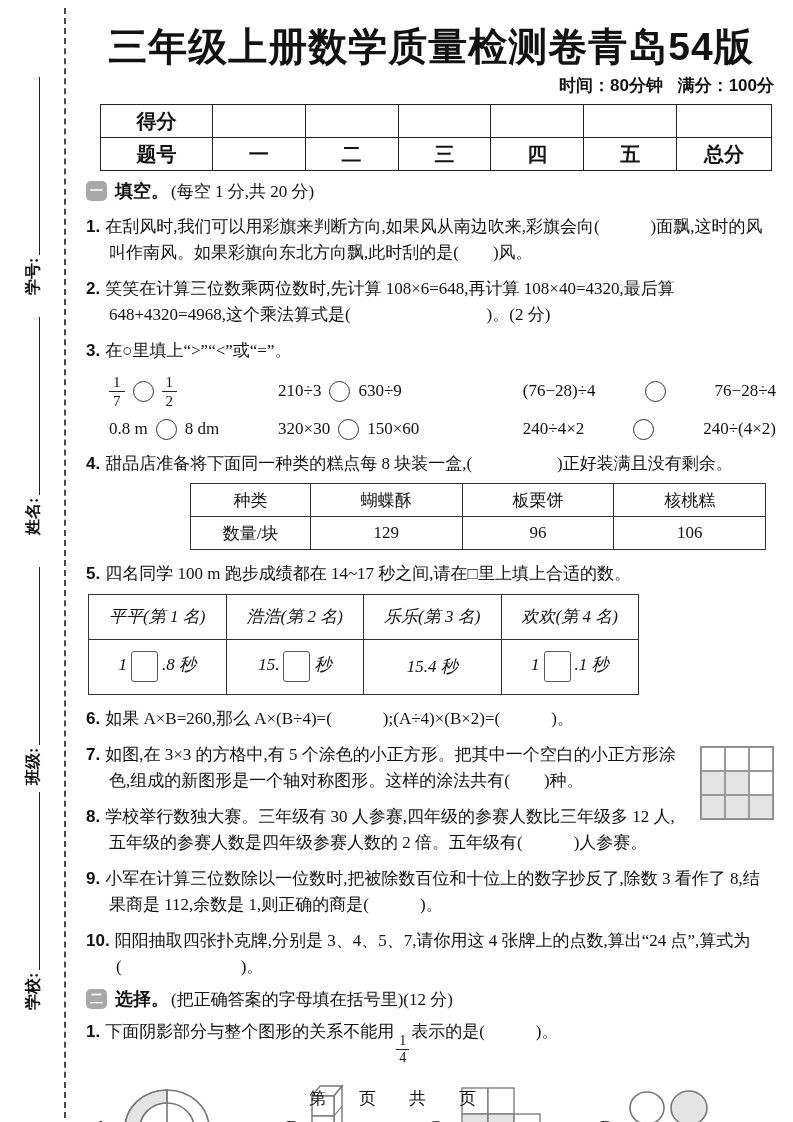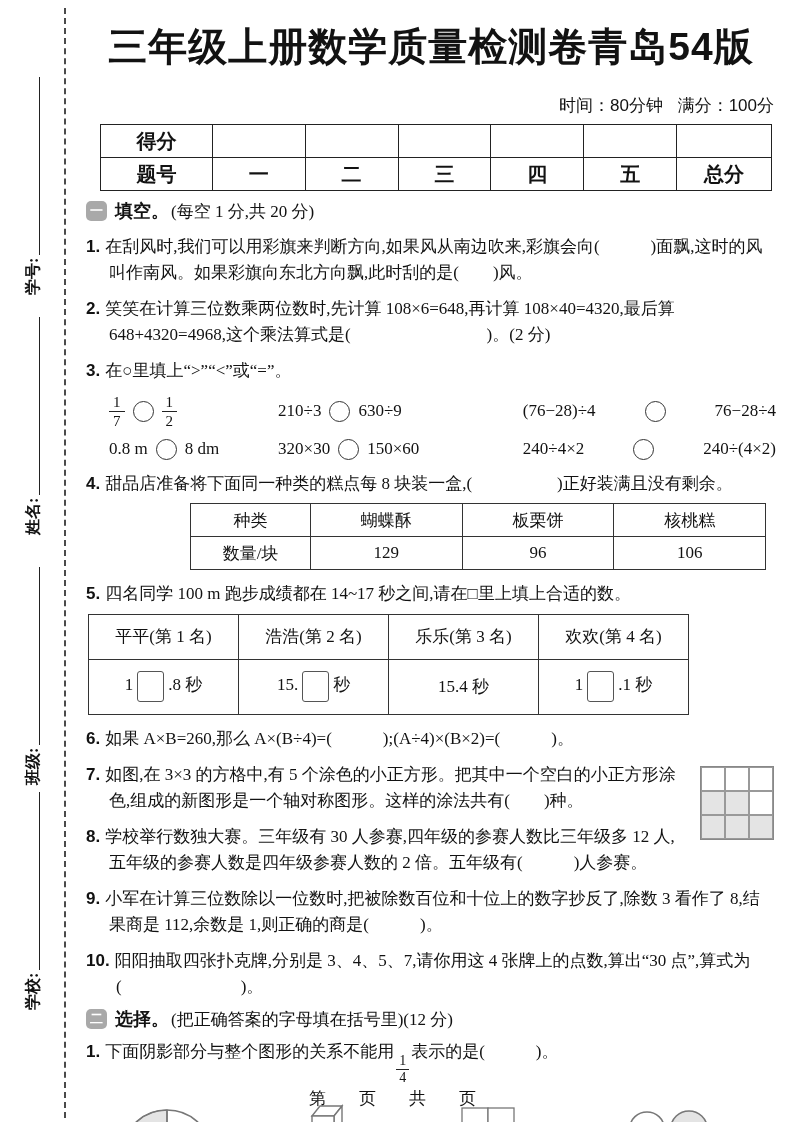--- a/index.html
+++ b/index.html
@@ -14,21 +14,21 @@
   .side-label { position:absolute; width:220px; height:24px; left:-78px;
     transform:rotate(-90deg); display:flex; align-items:flex-end;
     font-size:16px; font-weight:bold; white-space:nowrap; }
   .side-label .wline { flex:1; border-bottom:1.6px solid #222; height:2px; margin:0 2px 4px 3px; }
   .content { position:absolute; left:86px; top:16px; width:690px; }
   .title { font-family:"Liberation Sans","DejaVu Sans",sans-serif; font-weight:900;
     font-size:39px; text-align:center; letter-spacing:1px; margin-top:4px; }
   .subtitle { font-family:"Liberation Sans","DejaVu Sans",sans-serif; font-weight:900;
     font-size:35px; text-align:center; letter-spacing:3px; margin-top:14px; }
   .meta { text-align:right; font-family:"Liberation Sans","DejaVu Sans",sans-serif;
-    font-weight:normal; font-size:17px; margin-top:20px; padding-right:2px; }
+    font-weight:bold; font-size:17px; margin-top:0; padding-right:2px; }
   .meta span { margin-left:10px; }
   table { border-collapse:collapse; }
   .score-table { width:672px; margin:7px 0 0 14px; }
   .score-table td { border:1.4px solid #222; text-align:center; height:33px;
     font-size:20px; font-weight:bold; }
   .score-table td.c0 { width:112px; }
   .score-table td.cn { width:93px; }
   .score-table td.cz { width:95px; }
   .sec-head { display:flex; align-items:center; margin-top:8px; }
   .badge { width:21px; height:20px; background:var(--badge,#a9a9a9); border-radius:5px;
@@ -50,21 +50,21 @@
   .frac .fnum { border-bottom:1.3px solid #222; padding:0 4px; }
   .frac .fden { padding:0 4px; }
   .frac-inline { display:inline-flex; flex-direction:column; align-items:center;
     font-size:14px; line-height:1.15; vertical-align:-8px; margin:0 2px; text-indent:0; }
   .frac-inline .fnum { border-bottom:1.2px solid #222; padding:0 3px; }
   
   .q4-table { width:576px; margin:7px 0 8px 104px; }
   .q4-table td { border:1.2px solid #333; text-align:center; height:33px; font-size:17px; }
   .q4-table td.h0 { width:120px; }
   
-  .q5-table { width:601px; margin:7px 0 8px 2px; }
+  .q5-table { width:551px; margin:7px 0 8px 2px;font-style:italic; }
   .q5-table td { border:1.2px solid #333; text-align:center; font-size:17px; }
   .q5-table .hrow td { height:45px; }
   .q5-table .drow td { height:55px; }
   .wbox { display:inline-block; width:27px; height:31px; border:1.3px solid #555;
     border-radius:3px; background:#fff; vertical-align:middle; margin:0 4px; }
   
   .q7-grid { float:right; margin:4px 2px 4px 12px; border:1.4px solid #888;
     display:grid; grid-template-columns:repeat(3,24px); grid-template-rows:repeat(3,24px); }
   .q7-grid .gcell { border:0.8px solid #999; background:#fff; }
   .q7-grid .gcell.shaded { background:var(--shade,#e4e4e4); }
@@ -234,21 +234,21 @@
       <div class="gcell shaded"></div>
       <div class="gcell shaded"></div>
     </div>
     <span class="qnum">7.</span><span>如图,在 3×3 的方格中,有 5 个涂色的小正方形。把其中一个空白的小正方形涂色,组成的新图形是一个轴对称图形。这样的涂法共有(　　)种。</span>
   </div>
 
   <div class="q" style="clear:none"><span class="qnum">8.</span><span>学校举行数独大赛。三年级有 30 人参赛,四年级的参赛人数比三年级多 12 人,五年级的参赛人数是四年级参赛人数的 2 倍。五年级有(　　　)人参赛。</span></div>
 
   <div class="q"><span class="qnum">9.</span><span>小军在计算三位数除以一位数时,把被除数百位和十位上的数字抄反了,除数 3 看作了 8,结果商是 112,余数是 1,则正确的商是(　　　)。</span></div>
 
-  <div class="q q10"><span class="qnum">10.</span><span>阳阳抽取四张扑克牌,分别是 3、4、5、7,请你用这 4 张牌上的点数,算出“30 点”,算式为(　　　　　　　)。</span></div>
+  <div class="q q10"><span class="qnum">10.</span><span>阳阳抽取四张扑克牌,分别是 3、4、5、7,请你用这 4 张牌上的点数,算出“24 点”,算式为(　　　　　　　)。</span></div>
 
   <div class="sec-head">
     <span class="badge">二</span>
     <span class="sec-title">选择。</span>
     <span class="sec-note">(把正确答案的字母填在括号里)(12 分)</span>
   </div>
 
   <div class="q" style="margin-top:8px"><span class="qnum">1.</span><span>下面阴影部分与整个图形的关系不能用</span><span class="frac-inline">
         <span class="fnum">1</span>
         <span>4</span>

